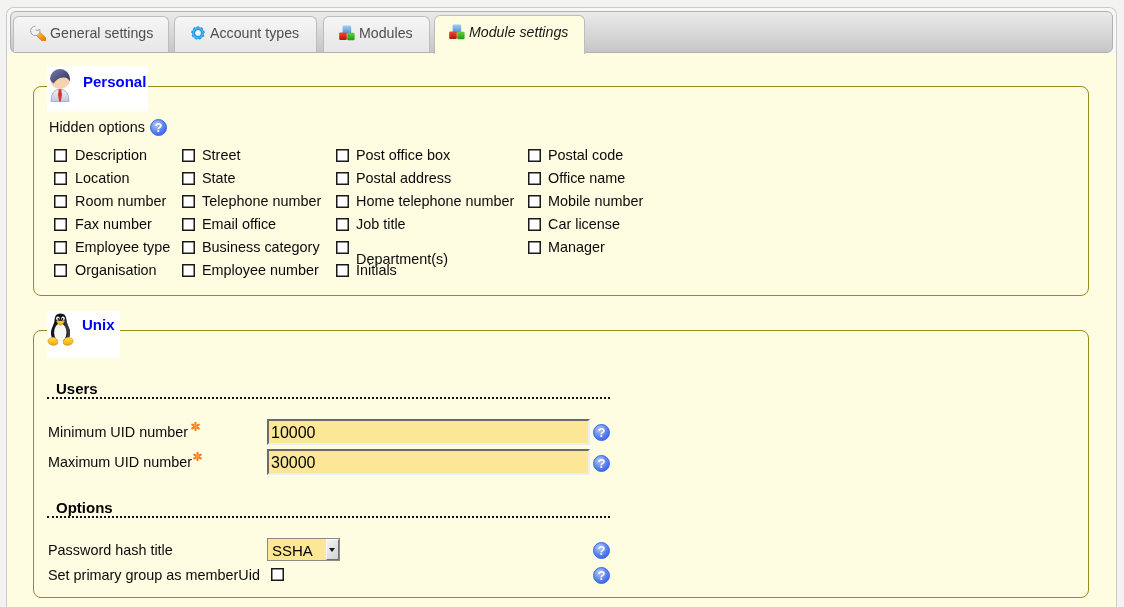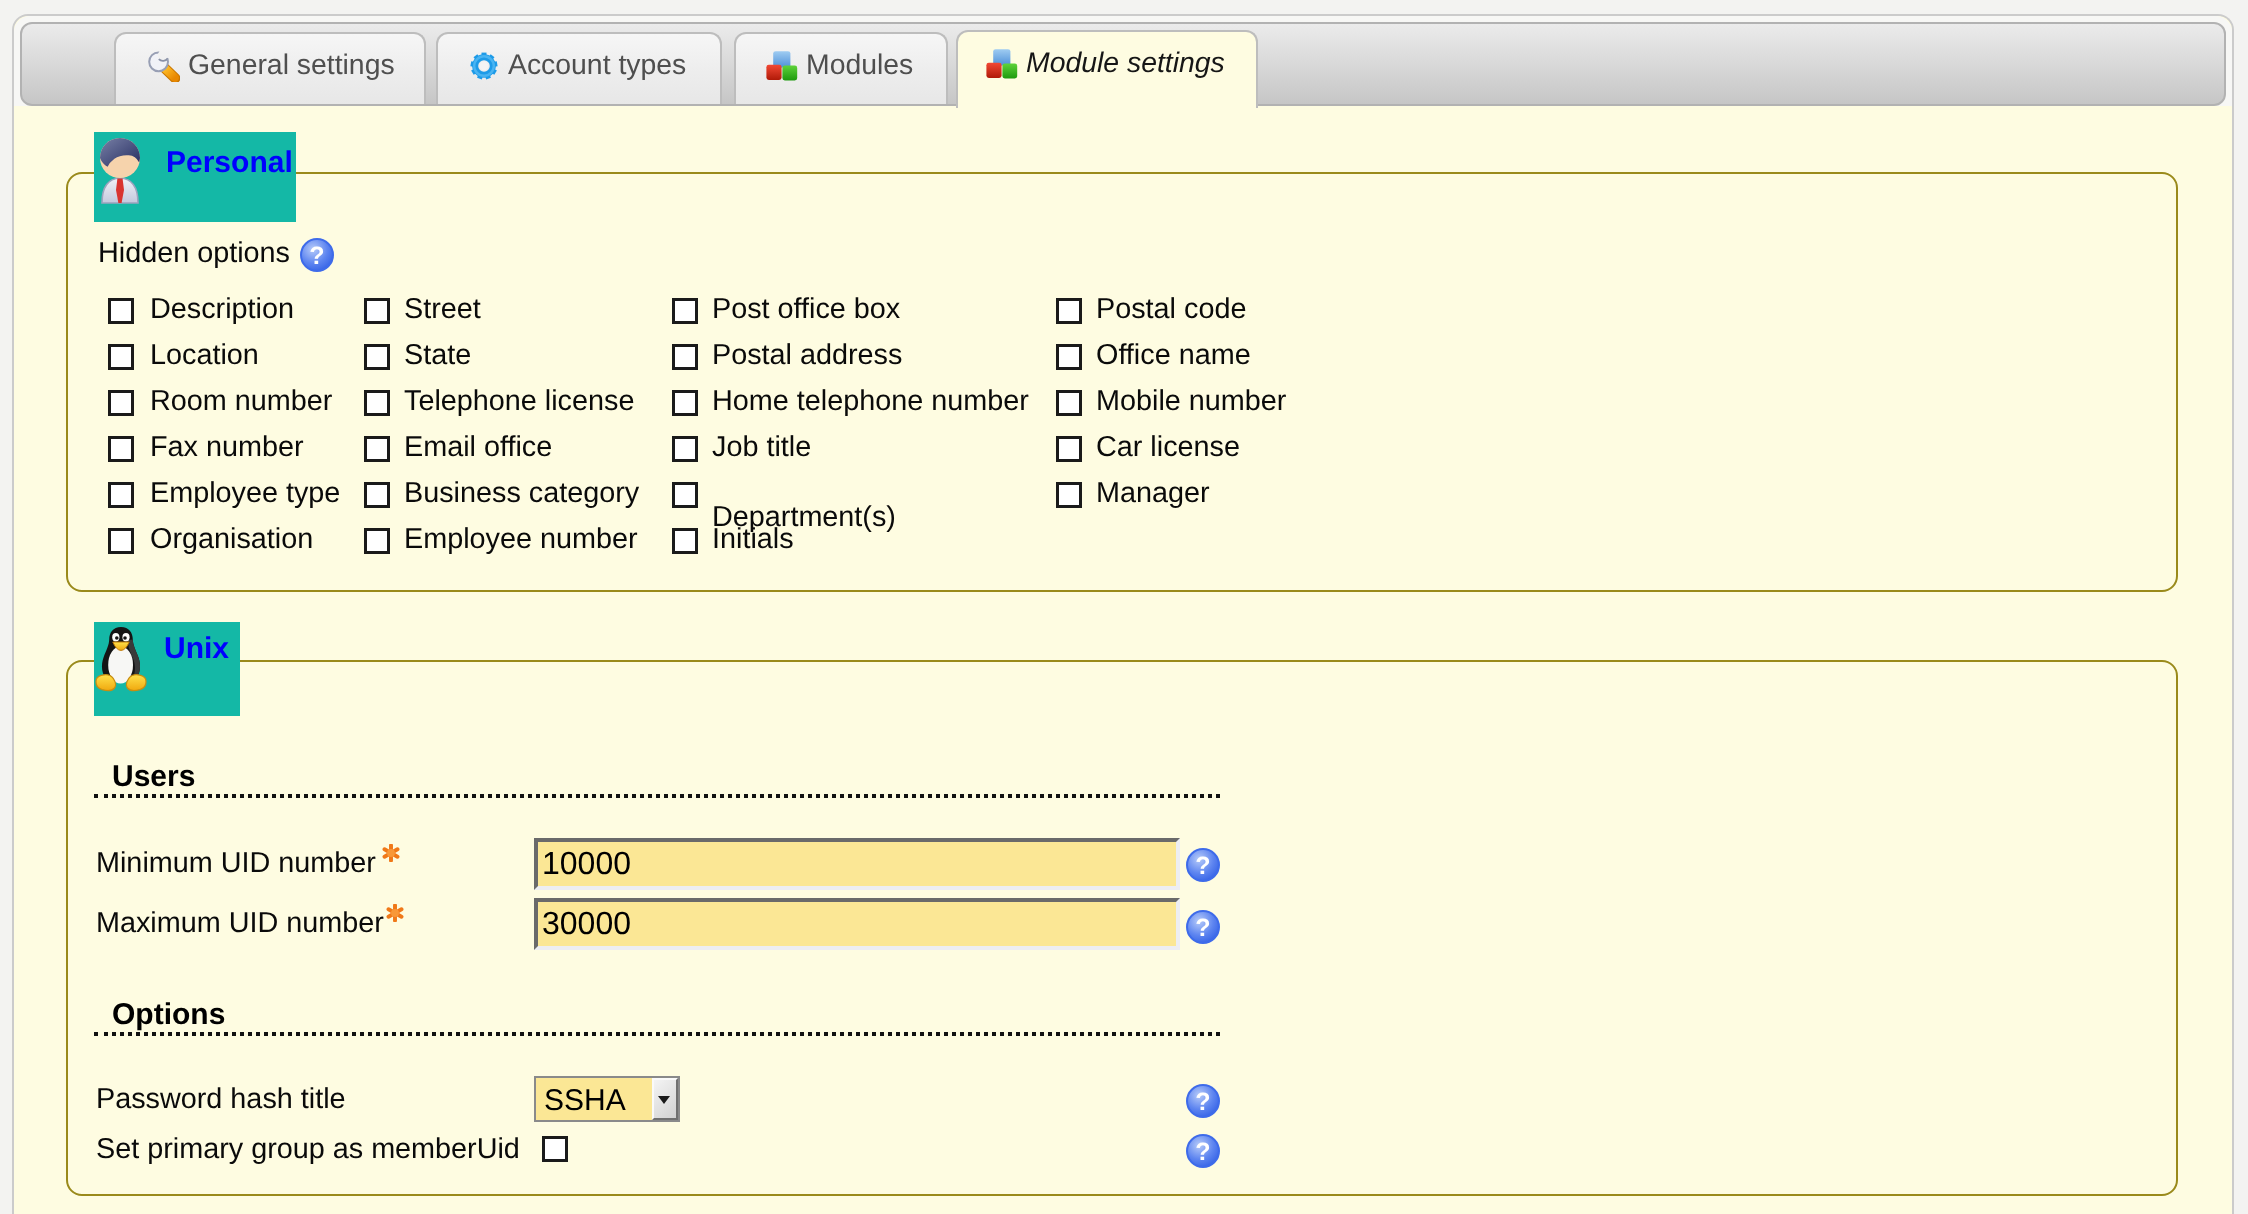--- a/index.html
+++ b/index.html
@@ -1,24 +1,24 @@
 <!DOCTYPE html>
 <html><head>
 <meta charset="utf-8">
 <style>
 * { margin:0; padding:0; box-sizing:border-box; }
 html,body { width:1124px; height:607px; background:#F3F3F1; font-family:"Liberation Sans", sans-serif; position:relative; overflow:hidden; }
 #outer { position:absolute; left:6px; top:7px; width:1111px; height:600px; background:#FEFCE1; border:1px solid #CBCBCB; border-bottom:none; border-radius:8px 8px 0 0; }
 #navwrap { position:absolute; left:0; top:0; width:1109px; height:45px; background:#F7F7F5; border-radius:8px 8px 0 0; }
 #nav { position:absolute; left:3px; top:3px; width:1103px; height:42px; border:1px solid #B2B2B2; border-radius:6px; background:linear-gradient(#EBEBEB,#C6C6C6); }
-.tab { position:absolute; top:8px; height:36px; border:1px solid #BDBDBD; border-bottom:none; border-radius:6px 6px 0 0; background:linear-gradient(#F6F6F6 0%,#EDEDED 55%,#E7E7E7 100%); display:flex; align-items:center; padding-left:17px; padding-bottom:3px; font-size:14.2px; color:#4F4F4F;margin-left:44px; }
+.tab { position:absolute; top:8px; height:36px; border:1px solid #BDBDBD; border-bottom:none; border-radius:6px 6px 0 0; background:linear-gradient(#F6F6F6 0%,#EDEDED 55%,#E7E7E7 100%); display:flex; align-items:center; padding-left:17px; padding-bottom:3px; font-size:14.2px; color:#4F4F4F; }
 .tab svg { margin-right:4px; }
 .tab.active { top:7px; height:39px; background:#FEFCE1; color:#161616; z-index:5; align-items:flex-start; padding-top:8px;font-style:italic; }
 fieldset.box { position:absolute; border:1px solid #9A8A1B; border-radius:8px; }
-.legend { position:absolute; background:#14b8a6; display:flex; }
+.legend { position:absolute; background:#ffffff; display:flex; }
 .legend .ltext { font-size:15px; font-weight:bold; color:#0000FF; }
 .cb { position:absolute; width:13px; height:13px; background:#FFFFFF; border:1px solid #1A1A1A; box-shadow:inset 0 0 0 0.5px #1a1a1a; }
 .lbl { position:absolute; font-size:14.4px; color:#0A0A0A; white-space:nowrap; line-height:15px; }
 .hdr { position:absolute; font-weight:bold; font-size:15px; color:#000; }
 .dots { position:absolute; height:0; border-bottom:2px dotted #111; }
 .inp { position:absolute; width:323px; height:26px; background:#FBE795; border-style:solid; border-width:2px; border-color:#6A6A6A #EDEEF2 #EDEEF2 #6A6A6A; font-size:16px; color:#000; padding:2px 0 0 2px; line-height:19px; }
 .help { position:absolute; width:17px; height:17px; }
 </style>
 </head>
 <body>
@@ -143,21 +143,21 @@
       <div class="lbl" style="left:68px; top:209px;">Fax number</div>
       <div class="cb" style="left:47px; top:233px;"></div>
       <div class="lbl" style="left:68px; top:232px;">Employee type</div>
       <div class="cb" style="left:47px; top:256px;"></div>
       <div class="lbl" style="left:68px; top:255px;">Organisation</div>
   <div class="cb" style="left:175px; top:141px;"></div>
       <div class="lbl" style="left:195px; top:140px;">Street</div>
       <div class="cb" style="left:175px; top:164px;"></div>
       <div class="lbl" style="left:195px; top:163px;">State</div>
       <div class="cb" style="left:175px; top:187px;"></div>
-      <div class="lbl" style="left:195px; top:186px;">Telephone license</div>
+      <div class="lbl" style="left:195px; top:186px;">Telephone number</div>
       <div class="cb" style="left:175px; top:210px;"></div>
       <div class="lbl" style="left:195px; top:209px;">Email office</div>
       <div class="cb" style="left:175px; top:233px;"></div>
       <div class="lbl" style="left:195px; top:232px;">Business category</div>
       <div class="cb" style="left:175px; top:256px;"></div>
       <div class="lbl" style="left:195px; top:255px;">Employee number</div>
   <div class="cb" style="left:329px; top:141px;"></div>
       <div class="lbl" style="left:349px; top:140px;">Post office box</div>
       <div class="cb" style="left:329px; top:164px;"></div>
       <div class="lbl" style="left:349px; top:163px;">Postal address</div>

